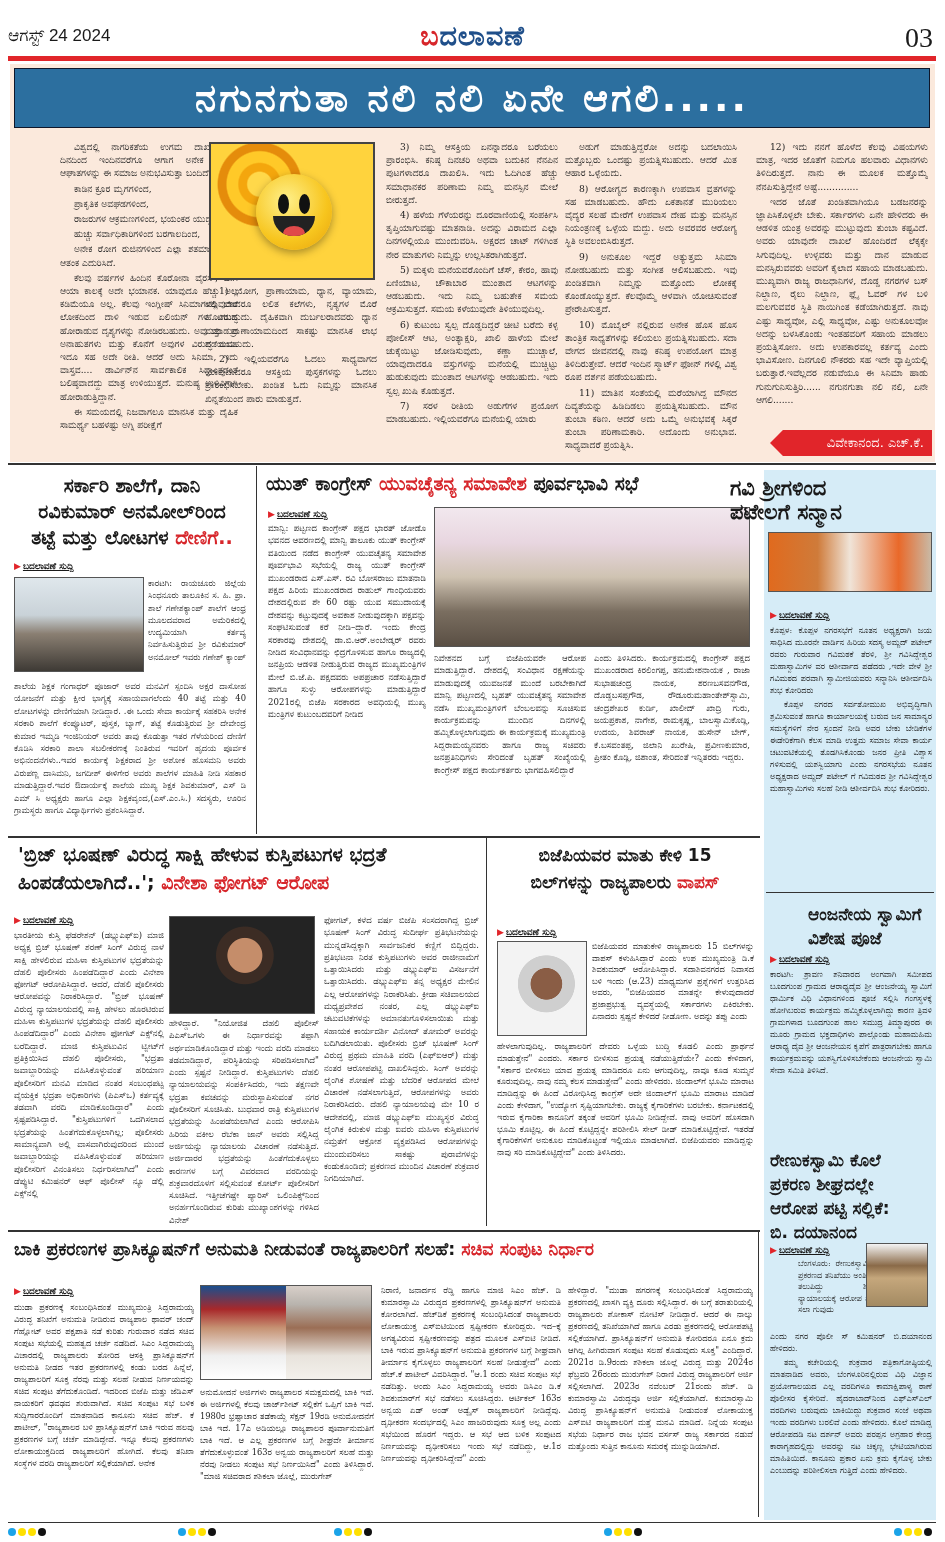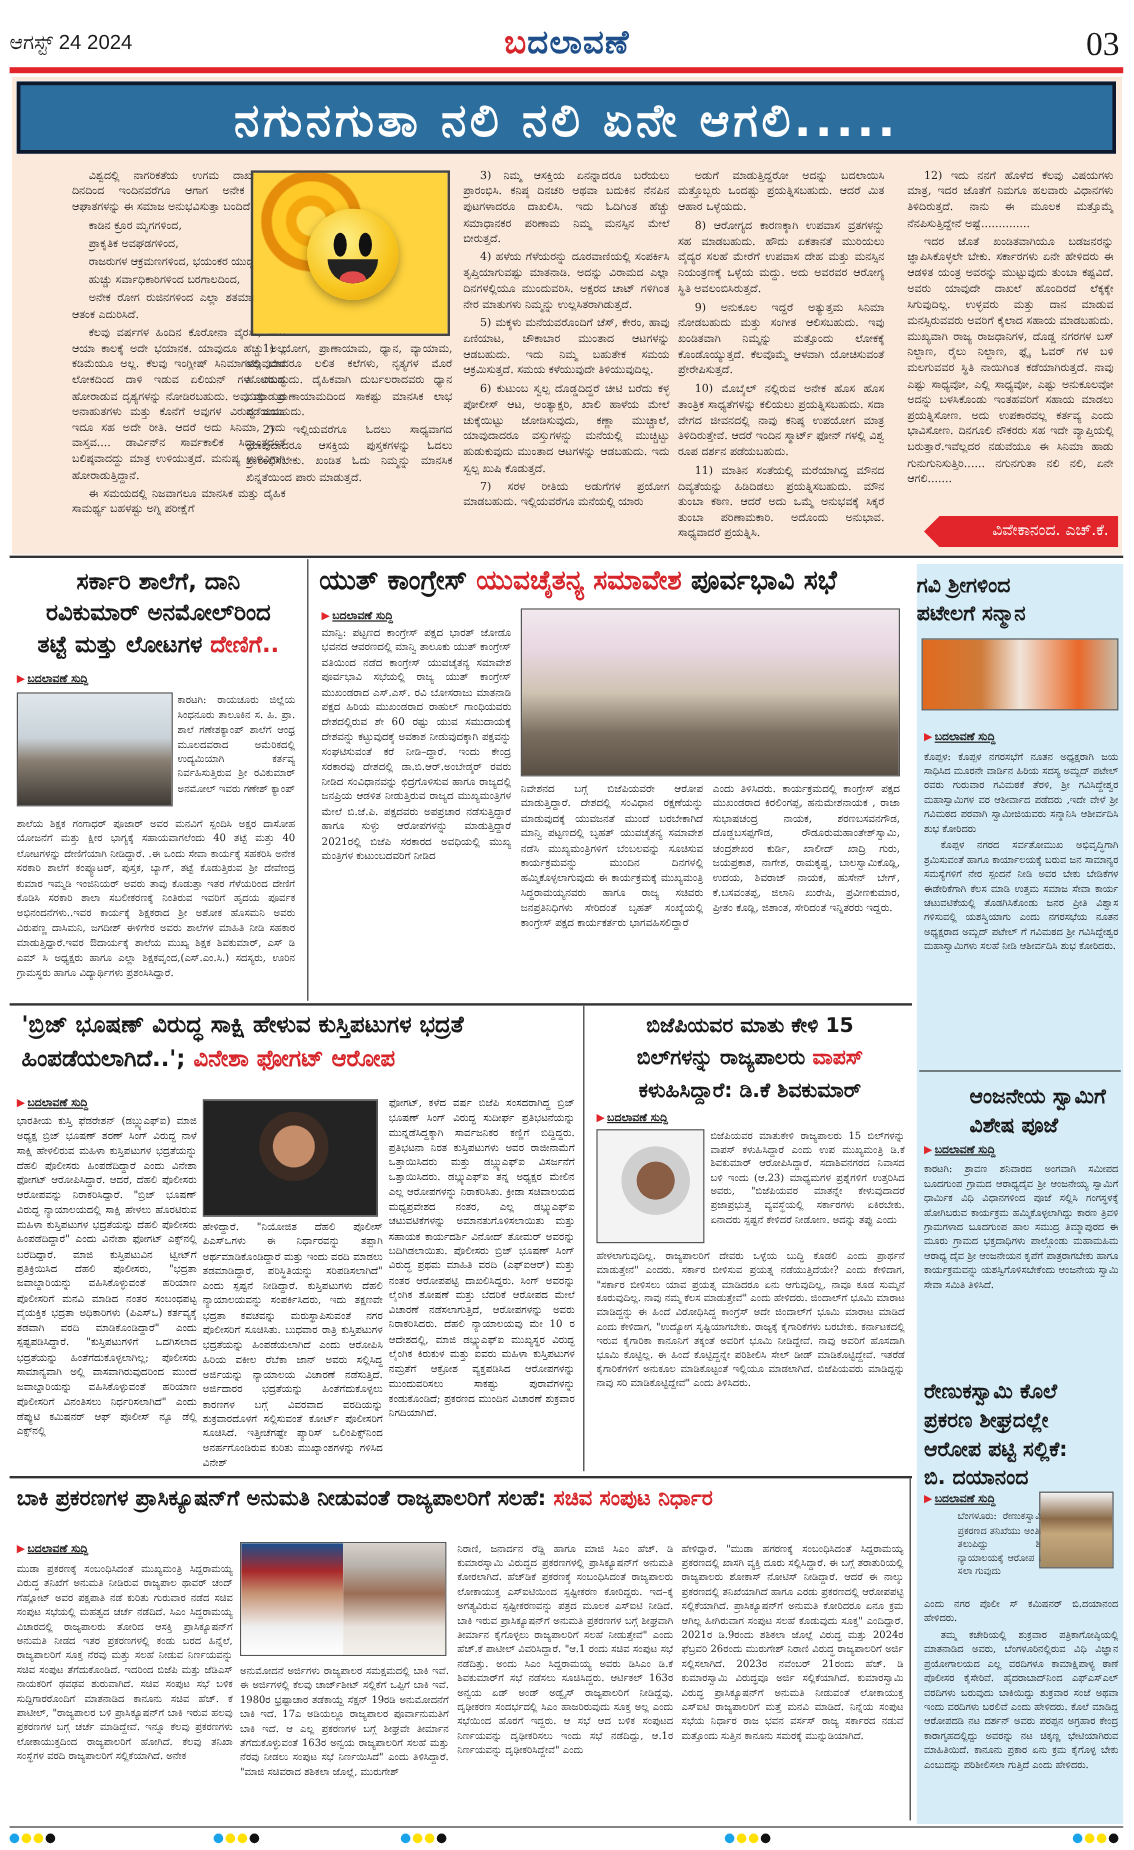--- a/index.html
+++ b/index.html
@@ -9,21 +9,21 @@
 
   
   .mast-date { left: 8px; top: 26px; font-size: 17px; font-family: "Liberation Sans", sans-serif; }
   .mast-logo { left: 0; width: 945px; top: 20px; text-align: center; font-size: 27px; font-weight: bold; color: #1f4f8a; letter-spacing: 1px; }
   .mast-logo .first { color: #d7262b; }
   .mast-page { right: 12px; top: 22px; font-size: 28px; font-family: Liberation Serif, serif; }
   .mast-rule { left: 8px; width: 928px; top: 56px; height: 5px; background: #e1252a; }
 
   
   .feature { left: 10px; top: 64px; width: 925px; height: 398px; background: #fbe9dc; }
-  .feature-banner { left: 14px; top: 68px; width: 916px; height: 60px; background: #2c6f9f; border: 3px solid #0f172a;
+  .feature-banner { left: 14px; top: 68px; width: 916px; height: 60px; background: #2c6f9f; border: 1px solid #0f172a;
     color: #fff; font-size: 38px; font-weight: bold; text-align: center; line-height: 58px; letter-spacing: 3px; }
   .col { font-size: 9.2px; line-height: 13.2px; text-align: justify; color: #222; overflow: hidden; font-family: "DejaVu Serif", serif; }
   .col p { text-indent: 14px; margin-bottom: 2px; }
   .smiley-img { left: 209px; top: 142px; width: 166px; height: 138px; border: 2px solid #444;
     background: radial-gradient(circle at 30% 30%, #ffd84a 0 8%, #f4a60d 9% 14%, #ffc928 15% 22%, #e58c0b 23% 28%, #ffd33d 29% 100%); overflow: hidden; }
   .smiley-face { position: absolute; left: 45px; top: 30px; width: 76px; height: 76px; border-radius: 50%;
     background: radial-gradient(circle at 40% 35%, #fff08a, #f7c51e 60%, #e6a10a); box-shadow: 0 3px 8px rgba(0,0,0,.35); }
   .smiley-eye { position: absolute; top: 20px; width: 11px; height: 20px; background: #111; border-radius: 50%; }
   .smiley-mouth { position: absolute; left: 17px; top: 42px; width: 42px; height: 20px; background: #222; border-radius: 0 0 22px 22px; overflow: hidden; }
   .smiley-mouth::after { content: ""; position: absolute; left: 10px; top: 10px; width: 22px; height: 14px; background: #e04a4a; border-radius: 50%; }
@@ -111,34 +111,34 @@
   <div>ರವಿಕುಮಾರ್ ಅನಮೋಲ್‌ರಿಂದ</div>
   <div><span>ತಟ್ಟೆ ಮತ್ತು ಲೋಟಗಳ</span> <span class="red">ದೇಣಿಗೆ..</span></div>
 </div>
 <div class="abs tag" style="left:14px;top:561px;">ಬದಲಾವಣೆ ಸುದ್ದಿ</div>
 <div class="abs photo" style="left:14px;top:577px;width:130px;height:95px;background:linear-gradient(180deg,#dfe7ec 0%,#c9d2d8 40%,#8a7f72 60%,#3e3a35 100%);"></div>
 <div class="abs col" style="left:148px;top:577px;width:98px;height:100px;font-size:8.4px;line-height:12.3px;">ಕಾರಟಗಿ: ರಾಯಚೂರು ಜಿಲ್ಲೆಯ ಸಿಂಧನೂರು ತಾಲೂಕಿನ ಸ. ಹಿ. ಪ್ರಾ. ಶಾಲೆ ಗಣೇಶಕ್ಯಾಂಪ್ ಶಾಲೆಗೆ ಆಂಧ್ರ ಮೂಲದವರಾದ ಅಮೆರಿಕದಲ್ಲಿ ಉದ್ಯಮಿಯಾಗಿ ಕರ್ತವ್ಯ ನಿರ್ವಹಿಸುತ್ತಿರುವ ಶ್ರೀ ರವಿಕುಮಾರ್ ಅನಮೋಲ್ ಇವರು ಗಣೇಶ್ ಕ್ಯಾಂಪ್</div>
 <div class="abs col" style="left:14px;top:680px;width:232px;height:150px;font-size:8.4px;line-height:12.4px;">ಶಾಲೆಯ ಶಿಕ್ಷಕ ಗಂಗಾಧರ್ ಪೂಜಾರ್ ಅವರ ಮನವಿಗೆ ಸ್ಪಂದಿಸಿ ಅಕ್ಷರ ದಾಸೋಹ ಯೋಜನೆಗೆ ಮತ್ತು ಕ್ಷೀರ ಭಾಗ್ಯಕ್ಕೆ ಸಹಾಯವಾಗಲೆಂದು 40 ತಟ್ಟೆ ಮತ್ತು 40 ಲೋಟಗಳನ್ನು ದೇಣಿಗೆಯಾಗಿ ನೀಡಿದ್ದಾರೆ. .ಈ ಒಂದು ಸೇವಾ ಕಾರ್ಯಕ್ಕೆ ಸಹಕರಿಸಿ ಅನೇಕ ಸರಕಾರಿ ಶಾಲೆಗೆ ಕಂಪ್ಯೂಟರ್, ಪುಸ್ತಕ, ಬ್ಯಾಗ್, ತಟ್ಟೆ ಕೊಡುತ್ತಿರುವ ಶ್ರೀ ದೇವೇಂದ್ರ ಕುಮಾರ ಇಮ್ಮಡಿ ಇಂಜಿನಿಯರ್ ಅವರು ತಾವು ಕೊಡುತ್ತಾ ಇತರ ಗೆಳೆಯರಿಂದ ದೇಣಿಗೆ ಕೊಡಿಸಿ ಸರಕಾರಿ ಶಾಲಾ ಸಬಲೀಕರಣಕ್ಕೆ ನಿಂತಿರುವ ಇವರಿಗೆ ಹೃದಯ ಪೂರ್ವಕ ಅಭಿನಂದನೆಗಳು..ಇವರ ಕಾರ್ಯಕ್ಕೆ ಶಿಕ್ಷಕರಾದ ಶ್ರೀ ಅಶೋಕ ಹೊಸಮನಿ ಅವರು ವಿರುಪಣ್ಣ ದಾಸಿಮನಿ, ಜಗದೀಶ್ ಈಳಿಗೇರ ಅವರು ಶಾಲೆಗಳ ಮಾಹಿತಿ ನೀಡಿ ಸಹಕಾರ ಮಾಡುತ್ತಿದ್ದಾರೆ.ಇವರ ಔದಾರ್ಯಕ್ಕೆ ಶಾಲೆಯ ಮುಖ್ಯ ಶಿಕ್ಷಕ ಶಿವಕುಮಾರ್, ಎಸ್ ಡಿ ಎಮ್ ಸಿ ಅಧ್ಯಕ್ಷರು ಹಾಗೂ ಎಲ್ಲಾ ಶಿಕ್ಷಕವೃಂದ,(ಎಸ್.ಎಂ.ಸಿ.) ಸದಸ್ಯರು, ಊರಿನ ಗ್ರಾಮಸ್ಥರು ಹಾಗೂ ವಿದ್ಯಾರ್ಥಿಗಳು ಪ್ರಶಂಸಿಸಿದ್ದಾರೆ.</div>
 
 <div class="abs vrule" style="left:256px;top:466px;height:368px;"></div>
 
-<div class="abs hl" style="left:266px;top:472px;width:486px;font-size:22px;">
+<div class="abs hl" style="left:266px;top:472px;width:486px;font-size:19px;">
   <span>ಯುತ್ ಕಾಂಗ್ರೇಸ್</span>
   <span class="red">ಯುವಚೈತನ್ಯ ಸಮಾವೇಶ</span>
   <span>ಪೂರ್ವಭಾವಿ ಸಭೆ</span>
 </div>
 <div class="abs tag" style="left:268px;top:509px;">ಬದಲಾವಣೆ ಸುದ್ದಿ</div>
 <div class="abs col" style="left:268px;top:522px;width:158px;height:308px;font-size:8.6px;line-height:12.4px;">ಮಾನ್ವಿ: ಪಟ್ಟಣದ ಕಾಂಗ್ರೇಸ್ ಪಕ್ಷದ ಭಾರತ್ ಜೋಡೊ ಭವನದ ಆವರಣದಲ್ಲಿ ಮಾನ್ವಿ ತಾಲೂಕು ಯುತ್ ಕಾಂಗ್ರೇಸ್ ವತಿಯಿಂದ ನಡೆದ ಕಾಂಗ್ರೇಸ್ ಯುವಚೈತನ್ಯ ಸಮಾವೇಶ ಪೂರ್ವಭಾವಿ ಸಭೆಯಲ್ಲಿ ರಾಜ್ಯ ಯುತ್ ಕಾಂಗ್ರೇಸ್ ಮುಖಂಡರಾದ ಎಸ್.ಎಸ್. ರವಿ ಬೋಸರಾಜು ಮಾತನಾಡಿ ಪಕ್ಷದ ಹಿರಿಯ ಮುಖಂಡರಾದ ರಾಹುಲ್ ಗಾಂಧಿಯವರು ದೇಶದಲ್ಲಿರುವ ಶೇ 60 ರಷ್ಟು ಯುವ ಸಮುದಾಯಕ್ಕೆ ದೇಶವನ್ನು ಕಟ್ಟುವುದಕ್ಕೆ ಅವಕಾಶ ನೀಡುವುದಕ್ಕಾಗಿ ಪಕ್ಷವನ್ನು ಸಂಘಟಿಸುವಂತೆ ಕರೆ ನೀಡಿ–ದ್ದಾರೆ. ಇಂದು ಕೇಂದ್ರ ಸರಕಾರವು ದೇಶದಲ್ಲಿ ಡಾ.ಬಿ.ಆರ್.ಅಂಬೇಡ್ಕರ್ ರವರು ನೀಡಿದ ಸಂವಿಧಾನವನ್ನು ಛಿದ್ರಗೊಳಿಸುವ ಹಾಗೂ ರಾಜ್ಯದಲ್ಲಿ ಜನಪ್ರಿಯ ಆಡಳಿತ ನೀಡುತ್ತಿರುವ ರಾಜ್ಯದ ಮುಖ್ಯಮಂತ್ರಿಗಳ ಮೇಲೆ ಬಿ.ಜೆ.ಪಿ. ಪಕ್ಷದವರು ಅಪಪ್ರಚಾರ ನಡೆಸುತ್ತಿದ್ದಾರೆ ಹಾಗೂ ಸುಳ್ಳು ಆರೋಪಗಳನ್ನು ಮಾಡುತ್ತಿದ್ದಾರೆ 2021ರಲ್ಲಿ ಬಿಜೆಪಿ ಸರಕಾರದ ಅವಧಿಯಲ್ಲಿ ಮುಖ್ಯ ಮಂತ್ರಿಗಳ ಕುಟುಂಬದವರಿಗೆ ನೀಡಿದ</div>
 <div class="abs photo" style="left:434px;top:507px;width:316px;height:140px;background:linear-gradient(180deg,#f2e8ee 0%,#e8d6e0 25%,#cfc3b2 50%,#7a6e60 75%,#5a4f44 100%);"></div>
 <div class="abs col" style="left:434px;top:652px;width:152px;height:178px;font-size:8.6px;line-height:12.4px;">ನಿವೇಶನದ ಬಗ್ಗೆ ಬಿಜೆಪಿಯವರೇ ಆರೋಪ ಮಾಡುತ್ತಿದ್ದಾರೆ. ದೇಶದಲ್ಲಿ ಸಂವಿಧಾನ ರಕ್ಷಣೆಯನ್ನು ಮಾಡುವುದಕ್ಕೆ ಯುವಜನತೆ ಮುಂದೆ ಬರಬೇಕಾಗಿದೆ ಮಾನ್ವಿ ಪಟ್ಟಣದಲ್ಲಿ ಬೃಹತ್ ಯುವಚೈತನ್ಯ ಸಮಾವೇಶ ನಡೆಸಿ ಮುಖ್ಯಮಂತ್ರಿಗಳಿಗೆ ಬೆಂಬಲವನ್ನು ಸೂಚಿಸುವ ಕಾರ್ಯಕ್ರಮವನ್ನು ಮುಂದಿನ ದಿನಗಳಲ್ಲಿ ಹಮ್ಮಿಕೊಳ್ಳಲಾಗುವುದು ಈ ಕಾರ್ಯಕ್ರಮಕ್ಕೆ ಮುಖ್ಯಮಂತ್ರಿ ಸಿದ್ದರಾಮಯ್ಯನವರು ಹಾಗೂ ರಾಜ್ಯ ಸಚಿವರು ಜನಪ್ರತಿನಿಧಿಗಳು ಸೇರಿದಂತೆ ಬೃಹತ್ ಸಂಖ್ಯೆಯಲ್ಲಿ ಕಾಂಗ್ರೇಸ್ ಪಕ್ಷದ ಕಾರ್ಯಕರ್ತರು ಭಾಗವಹಿಸಲಿದ್ದಾರೆ</div>
 <div class="abs col" style="left:594px;top:652px;width:156px;height:178px;font-size:8.6px;line-height:12.4px;">ಎಂದು ತಿಳಿಸಿದರು. ಕಾರ್ಯಕ್ರಮದಲ್ಲಿ ಕಾಂಗ್ರೇಸ್ ಪಕ್ಷದ ಮುಖಂಡರಾದ ಕಿರಲಿಂಗಪ್ಪ, ಹನುಮೇಶನಾಯಕ , ರಾಜಾ ಸುಭಾಷಚಂದ್ರ ನಾಯಕ, ಶರಣಬಸವನಗೌಡ, ದೊಡ್ಡಬಸಪ್ಪಗೌಡ, ರೌಡೂರುಮಹಾಂತೇಶ್‌ಸ್ವಾಮಿ, ಚಂದ್ರಶೇಖರ ಕುರ್ಡಿ, ಖಾಲೀದ್ ಖಾದ್ರಿ ಗುರು, ಜಯಪ್ರಕಾಶ, ನಾಗೇಶ, ರಾಮಕೃಷ್ಣ, ಬಾಲಸ್ವಾಮಿಕೊಡ್ಲಿ, ಉದಯ, ಶಿವರಾಜ್ ನಾಯಕ, ಹುಸೇನ್ ಬೇಗ್, ಕೆ.ಬಸವಂತಪ್ಪ, ಜಿಲಾನಿ ಖುರೇಷಿ, ಪ್ರವೀಣಕುಮಾರ, ಪ್ರೀತಂ ಕೊಡ್ಲಿ, ಜಿಶಾಂತ, ಸೇರಿದಂತೆ ಇನ್ನಿತರರು ಇದ್ದರು.</div>
 
 <div class="abs side" style="top:470px;width:172px;height:1050px;"></div>
 
-<div class="abs hl" style="left:764px;top:476px;width:162px;font-size:17px;line-height:24px;">
+<div class="abs hl" style="left:730px;top:476px;width:162px;font-size:21px;line-height:24px;">
   <div>ಗವಿ ಶ್ರೀಗಳಿಂದ</div>
   <div>ಪಟೇಲಗೆ ಸನ್ಮಾನ</div>
 </div>
 <div class="abs photo" style="left:768px;top:532px;width:164px;height:60px;background:linear-gradient(90deg,#e06a1e 0%,#cf7b3a 30%,#f0e4d8 50%,#e9692a 80%,#c9b9a5 100%);"></div>
 <div class="abs tag" style="left:770px;top:610px;">ಬದಲಾವಣೆ ಸುದ್ದಿ</div>
 <div class="abs col" style="left:770px;top:624px;width:162px;height:256px;font-size:8.2px;line-height:12px;">
   <p style="text-indent:0">ಕೊಪ್ಪಳ: ಕೊಪ್ಪಳ ನಗರಸಭೆಗೆ ನೂತನ ಅಧ್ಯಕ್ಷರಾಗಿ ಜಯ ಸಾಧಿಸಿದ ಮೂರನೇ ವಾರ್ಡಿನ ಹಿರಿಯ ಸದಸ್ಯ ಅಮ್ಜದ್ ಪಟೇಲ್ ರವರು ಗುರುವಾರ ಗವಿಮಠಕೆ ತೆರಳಿ, ಶ್ರೀ ಗವಿಸಿದ್ದೇಶ್ವರ ಮಹಾಸ್ವಾಮಿಗಳ ವರ ಆಶೀರ್ವಾದ ಪಡೆದರು ,ಇದೇ ವೇಳೆ ಶ್ರೀ ಗವಿಮಠದ ಪರವಾಗಿ ಸ್ವಾಮೀಜಿಯವರು ಸನ್ಮಾನಿಸಿ ಆಶೀರ್ವದಿಸಿ ಶುಭ ಕೋರಿದರು</p>
   <p>ಕೊಪ್ಪಳ ನಗರದ ಸರ್ವತೋಮುಖ ಅಭಿವೃದ್ಧಿಗಾಗಿ ಶ್ರಮಿಸುವಂತೆ ಹಾಗೂ ಕಾರ್ಯಾಲಯಕ್ಕೆ ಬರುವ ಜನ ಸಾಮಾನ್ಯರ ಸಮಸ್ಯೆಗಳಿಗೆ ನೇರ ಸ್ಪಂದನೆ ನೀಡಿ ಅವರ ಬೇಕು ಬೇಡಿಕೆಗಳ ಈಡೇರಿಕೆಗಾಗಿ ಕೆಲಸ ಮಾಡಿ ಉತ್ತಮ ಸಮಾಜ ಸೇವಾ ಕಾರ್ಯ ಚಟುವಟಿಕೆಯಲ್ಲಿ ತೊಡಗಿಸಿಕೊಂಡು ಜನರ ಪ್ರೀತಿ ವಿಶ್ವಾಸ ಗಳಿಸುವಲ್ಲಿ ಯಶಸ್ವಿಯಾಗು ಎಂದು ನಗರಸಭೆಯ ನೂತನ ಅಧ್ಯಕ್ಷರಾದ ಅಮ್ಜದ್ ಪಟೇಲ್ ಗೆ ಗವಿಮಠದ ಶ್ರೀ ಗವಿಸಿದ್ದೇಶ್ವರ ಮಹಾಸ್ವಾಮಿಗಳು ಸಲಹೆ ನೀಡಿ ಆಶೀರ್ವದಿಸಿ ಶುಭ ಕೋರಿದರು.</p>
 </div>
 <div class="abs hrule" style="left:766px;top:892px;width:168px;height:1px;"></div>
@@ -174,21 +174,20 @@
 <div class="abs col" style="left:14px;top:929px;width:150px;height:297px;font-size:8.5px;line-height:12.3px;">ಭಾರತೀಯ ಕುಸ್ತಿ ಫೆಡರೇಶನ್ (ಡಬ್ಲ್ಯುಎಫ್ಐ) ಮಾಜಿ ಅಧ್ಯಕ್ಷ ಬ್ರಿಜ್ ಭೂಷಣ್ ಶರಣ್ ಸಿಂಗ್ ವಿರುದ್ಧ ನಾಳೆ ಸಾಕ್ಷಿ ಹೇಳಲಿರುವ ಮಹಿಳಾ ಕುಸ್ತಿಪಟುಗಳ ಭದ್ರತೆಯನ್ನು ದೆಹಲಿ ಪೊಲೀಸರು ಹಿಂಪಡೆದಿದ್ದಾರೆ ಎಂದು ವಿನೇಶಾ ಫೋಗಟ್ ಆರೋಪಿಸಿದ್ದಾರೆ. ಆದರೆ, ದೆಹಲಿ ಪೊಲೀಸರು ಆರೋಪವನ್ನು ನಿರಾಕರಿಸಿದ್ದಾರೆ. "ಬ್ರಿಜ್ ಭೂಷಣ್ ವಿರುದ್ಧ ನ್ಯಾಯಾಲಯದಲ್ಲಿ ಸಾಕ್ಷಿ ಹೇಳಲು ಹೊರಟಿರುವ ಮಹಿಳಾ ಕುಸ್ತಿಪಟುಗಳ ಭದ್ರತೆಯನ್ನು ದೆಹಲಿ ಪೊಲೀಸರು ಹಿಂಪಡೆದಿದ್ದಾರೆ" ಎಂದು ವಿನೇಶಾ ಫೋಗಟ್ ಎಕ್ಸ್‌ನಲ್ಲಿ ಬರೆದಿದ್ದಾರೆ. ಮಾಜಿ ಕುಸ್ತಿಪಟುವಿನ ಟ್ವೀಟ್‌ಗೆ ಪ್ರತಿಕ್ರಿಯಿಸಿದ ದೆಹಲಿ ಪೊಲೀಸರು, "ಭದ್ರತಾ ಜವಾಬ್ದಾರಿಯನ್ನು ವಹಿಸಿಕೊಳ್ಳುವಂತೆ ಹರಿಯಾಣ ಪೊಲೀಸರಿಗೆ ಮನವಿ ಮಾಡಿದ ನಂತರ ಸಂಬಂಧಪಟ್ಟ ವೈಯಕ್ತಿಕ ಭದ್ರತಾ ಅಧಿಕಾರಿಗಳು (ಪಿಎಸ್‌ಒ) ಕರ್ತವ್ಯಕ್ಕೆ ತಡವಾಗಿ ವರದಿ ಮಾಡಿಕೊಂಡಿದ್ದಾರೆ" ಎಂದು ಸ್ಪಷ್ಟಪಡಿಸಿದ್ದಾರೆ. "ಕುಸ್ತಿಪಟುಗಳಿಗೆ ಒದಗಿಸಲಾದ ಭದ್ರತೆಯನ್ನು ಹಿಂತೆಗೆದುಕೊಳ್ಳಲಾಗಿಲ್ಲ; ಪೊಲೀಸರು ಸಾಮಾನ್ಯವಾಗಿ ಅಲ್ಲಿ ವಾಸವಾಗಿರುವುದರಿಂದ ಮುಂದೆ ಜವಾಬ್ದಾರಿಯನ್ನು ವಹಿಸಿಕೊಳ್ಳುವಂತೆ ಹರಿಯಾಣ ಪೊಲೀಸರಿಗೆ ವಿನಂತಿಸಲು ನಿರ್ಧರಿಸಲಾಗಿದೆ" ಎಂದು ಡೆಪ್ಯುಟಿ ಕಮಿಷನರ್ ಆಫ್ ಪೊಲೀಸ್ ನ್ಯೂ ಡೆಲ್ಲಿ ಎಕ್ಸ್‌ನಲ್ಲಿ</div>
 <div class="abs photo" style="left:169px;top:916px;width:146px;height:98px;background:radial-gradient(circle at 52% 40%,#c58d6a 0 18%,#3c2c24 19% 30%,#232323 31% 100%);"></div>
 <div class="abs col" style="left:169px;top:1017px;width:150px;height:209px;font-size:8.5px;line-height:12.3px;">ಹೇಳಿದ್ದಾರೆ. "ನಿಯೋಜಿತ ದೆಹಲಿ ಪೊಲೀಸ್ ಪಿಎಸ್‌ಒಗಳು ಈ ನಿರ್ಧಾರವನ್ನು ತಪ್ಪಾಗಿ ಅರ್ಥಮಾಡಿಕೊಂಡಿದ್ದಾರೆ ಮತ್ತು ಇಂದು ವರದಿ ಮಾಡಲು ತಡಮಾಡಿದ್ದಾರೆ, ಪರಿಸ್ಥಿತಿಯನ್ನು ಸರಿಪಡಿಸಲಾಗಿದೆ" ಎಂದು ಸ್ಪಷ್ಟನೆ ನೀಡಿದ್ದಾರೆ. ಕುಸ್ತಿಪಟುಗಳು ದೆಹಲಿ ನ್ಯಾಯಾಲಯವನ್ನು ಸಂಪರ್ಕಿಸಿದರು, ಇದು ತಕ್ಷಣವೇ ಭದ್ರತಾ ಕವಚವನ್ನು ಮರುಸ್ಥಾಪಿಸುವಂತೆ ನಗರ ಪೊಲೀಸರಿಗೆ ಸೂಚಿಸಿತು. ಬುಧವಾರ ರಾತ್ರಿ ಕುಸ್ತಿಪಟುಗಳ ಭದ್ರತೆಯನ್ನು ಹಿಂಪಡೆಯಲಾಗಿದೆ ಎಂದು ಆರೋಪಿಸಿ ಹಿರಿಯ ವಕೀಲ ರೆಬೆಕಾ ಜಾನ್ ಅವರು ಸಲ್ಲಿಸಿದ್ದ ಅರ್ಜಿಯನ್ನು ನ್ಯಾಯಾಲಯ ವಿಚಾರಣೆ ನಡೆಸುತ್ತಿದೆ. ಅರ್ಜಿದಾರರ ಭದ್ರತೆಯನ್ನು ಹಿಂತೆಗೆದುಕೊಳ್ಳಲು ಕಾರಣಗಳ ಬಗ್ಗೆ ವಿವರವಾದ ವರದಿಯನ್ನು ಶುಕ್ರವಾರದೊಳಗೆ ಸಲ್ಲಿಸುವಂತೆ ಕೋರ್ಟ್ ಪೊಲೀಸರಿಗೆ ಸೂಚಿಸಿದೆ. ಇತ್ತೀಚೆಗಷ್ಟೇ ಪ್ಯಾರಿಸ್ ಒಲಿಂಪಿಕ್ಸ್‌ನಿಂದ ಅನರ್ಹಗೊಂಡಿರುವ ಕುರಿತು ಮುಖ್ಯಾಂಶಗಳನ್ನು ಗಳಿಸಿದ ವಿನೇಶ್</div>
 <div class="abs col" style="left:324px;top:914px;width:155px;height:312px;font-size:8.5px;line-height:12.3px;">ಫೋಗಟ್, ಕಳೆದ ವರ್ಷ ಬಿಜೆಪಿ ಸಂಸದರಾಗಿದ್ದ ಬ್ರಿಜ್ ಭೂಷಣ್ ಸಿಂಗ್ ವಿರುದ್ಧ ಸುದೀರ್ಘ ಪ್ರತಿಭಟನೆಯನ್ನು ಮುನ್ನಡೆಸಿದ್ದಕ್ಕಾಗಿ ಸಾರ್ವಜನಿಕರ ಕಣ್ಣಿಗೆ ಬಿದ್ದಿದ್ದರು. ಪ್ರತಿಭಟನಾ ನಿರತ ಕುಸ್ತಿಪಟುಗಳು ಅವರ ರಾಜೀನಾಮೆಗೆ ಒತ್ತಾಯಿಸಿದರು ಮತ್ತು ಡಬ್ಲ್ಯುಎಫ್ಐ ವಿಸರ್ಜನೆಗೆ ಒತ್ತಾಯಿಸಿದರು. ಡಬ್ಲ್ಯುಎಫ್ಐ ತನ್ನ ಅಧ್ಯಕ್ಷರ ಮೇಲಿನ ಎಲ್ಲ ಆರೋಪಗಳನ್ನು ನಿರಾಕರಿಸಿತು. ಕ್ರೀಡಾ ಸಚಿವಾಲಯದ ಮಧ್ಯಪ್ರವೇಶದ ನಂತರ, ಎಲ್ಲ ಡಬ್ಲ್ಯುಎಫ್ಐ ಚಟುವಟಿಕೆಗಳನ್ನು ಅಮಾನತುಗೊಳಿಸಲಾಯಿತು ಮತ್ತು ಸಹಾಯಕ ಕಾರ್ಯದರ್ಶಿ ವಿನೋದ್ ತೋಮರ್ ಅವರನ್ನು ಬದಿಗಿಡಲಾಯಿತು. ಪೊಲೀಸರು ಬ್ರಿಜ್ ಭೂಷಣ್ ಸಿಂಗ್ ವಿರುದ್ಧ ಪ್ರಥಮ ಮಾಹಿತಿ ವರದಿ (ಎಫ್‌ಐಆರ್) ಮತ್ತು ನಂತರ ಆರೋಪಪಟ್ಟಿ ದಾಖಲಿಸಿದ್ದರು. ಸಿಂಗ್ ಅವರನ್ನು ಲೈಂಗಿಕ ಶೋಷಣೆ ಮತ್ತು ಬೆದರಿಕೆ ಆರೋಪದ ಮೇಲೆ ವಿಚಾರಣೆ ನಡೆಸಲಾಗುತ್ತಿದೆ, ಆರೋಪಗಳನ್ನು ಅವರು ನಿರಾಕರಿಸಿದರು. ದೆಹಲಿ ನ್ಯಾಯಾಲಯವು ಮೇ 10 ರ ಆದೇಶದಲ್ಲಿ, ಮಾಜಿ ಡಬ್ಲ್ಯುಎಫ್ಐ ಮುಖ್ಯಸ್ಥರ ವಿರುದ್ಧ ಲೈಂಗಿಕ ಕಿರುಕುಳ ಮತ್ತು ಐವರು ಮಹಿಳಾ ಕುಸ್ತಿಪಟುಗಳ ನಮ್ರತೆಗೆ ಆಕ್ರೋಶ ವ್ಯಕ್ತಪಡಿಸಿದ ಆರೋಪಗಳನ್ನು ಮುಂದುವರಿಸಲು ಸಾಕಷ್ಟು ಪುರಾವೆಗಳನ್ನು ಕಂಡುಕೊಂಡಿದೆ; ಪ್ರಕರಣದ ಮುಂದಿನ ವಿಚಾರಣೆ ಶುಕ್ರವಾರ ನಿಗದಿಯಾಗಿದೆ.</div>
 
 <div class="abs vrule" style="left:486px;top:838px;height:388px;"></div>
 
 <div class="abs hl" style="left:494px;top:842px;width:262px;font-size:17px;line-height:27px;text-align:center;">
   <div>ಬಿಜೆಪಿಯವರ ಮಾತು ಕೇಳಿ 15</div>
   <div><span>ಬಿಲ್‌ಗಳನ್ನು ರಾಜ್ಯಪಾಲರು</span> <span class="red">ವಾಪಸ್</span></div>
-  <div>ಕಳುಹಿಸಿದ್ದಾರೆ: ಡಿ.ಕೆ ಶಿವಕುಮಾರ್</div>
 </div>
 <div class="abs tag" style="left:497px;top:927px;">ಬದಲಾವಣೆ ಸುದ್ದಿ</div>
 <div class="abs photo" style="left:497px;top:941px;width:90px;height:95px;background:radial-gradient(circle at 55% 45%,#8a5d45 0 22%,#cfcfcf 23% 40%,#f3f3f3 41% 100%);"></div>
 <div class="abs col" style="left:592px;top:941px;width:162px;height:100px;font-size:8.3px;line-height:11.6px;">ಬಿಜೆಪಿಯವರ ಮಾತುಕೇಳಿ ರಾಜ್ಯಪಾಲರು 15 ಬಿಲ್‌ಗಳನ್ನು ವಾಪಸ್ ಕಳುಹಿಸಿದ್ದಾರೆ ಎಂದು ಉಪ ಮುಖ್ಯಮಂತ್ರಿ ಡಿ.ಕೆ ಶಿವಕುಮಾರ್ ಆರೋಪಿಸಿದ್ದಾರೆ. ಸದಾಶಿವನಗರದ ನಿವಾಸದ ಬಳಿ ಇಂದು (ಆ.23) ಮಾಧ್ಯಮಗಳ ಪ್ರಶ್ನೆಗಳಿಗೆ ಉತ್ತರಿಸಿದ ಅವರು, "ಬಿಜೆಪಿಯವರ ಮಾತನ್ನೇ ಕೇಳುವುದಾದರೆ ಪ್ರಜಾಪ್ರಭುತ್ವ ವ್ಯವಸ್ಥೆಯಲ್ಲಿ ಸರ್ಕಾರಗಳು ಏಕಿರಬೇಕು. ಏನಾದರು ಸ್ಪಷ್ಟನೆ ಕೇಳಿದರೆ ನೀಡೋಣ. ಅದನ್ನು ತಪ್ಪು ಎಂದು</div>
 <div class="abs col" style="left:497px;top:1041px;width:257px;height:185px;font-size:8.3px;line-height:11.8px;">ಹೇಳಲಾಗುವುದಿಲ್ಲ. ರಾಜ್ಯಪಾಲರಿಗೆ ದೇವರು ಒಳ್ಳೆಯ ಬುದ್ಧಿ ಕೊಡಲಿ ಎಂದು ಪ್ರಾರ್ಥನೆ ಮಾಡುತ್ತೇನೆ" ಎಂದರು. ಸರ್ಕಾರ ಬೀಳಿಸುವ ಪ್ರಯತ್ನ ನಡೆಯುತ್ತಿದೆಯೇ? ಎಂದು ಕೇಳಿದಾಗ, "ಸರ್ಕಾರ ಬೀಳಿಸಲು ಯಾವ ಪ್ರಯತ್ನ ಮಾಡಿದರೂ ಏನು ಆಗುವುದಿಲ್ಲ, ನಾವೂ ಕೂಡ ಸುಮ್ಮನೆ ಕೂರುವುದಿಲ್ಲ. ನಾವು ನಮ್ಮ ಕೆಲಸ ಮಾಡುತ್ತೇವೆ" ಎಂದು ಹೇಳಿದರು. ಜಿಂದಾಲ್‌ಗೆ ಭೂಮಿ ಮಾರಾಟ ಮಾಡಿದ್ದನ್ನು ಈ ಹಿಂದೆ ವಿರೋಧಿಸಿದ್ದ ಕಾಂಗ್ರೆಸ್ ಅದೇ ಜಿಂದಾಲ್‌ಗೆ ಭೂಮಿ ಮಾರಾಟ ಮಾಡಿದೆ ಎಂದು ಕೇಳಿದಾಗ, "ಉದ್ಯೋಗ ಸೃಷ್ಟಿಯಾಗಬೇಕು. ರಾಜ್ಯಕ್ಕೆ ಕೈಗಾರಿಕೆಗಳು ಬರಬೇಕು. ಕರ್ನಾಟಕದಲ್ಲಿ ಇರುವ ಕೈಗಾರಿಕಾ ಕಾನೂನಿಗೆ ತಕ್ಕಂತೆ ಅವರಿಗೆ ಭೂಮಿ ನೀಡಿದ್ದೇವೆ. ನಾವು ಅವರಿಗೆ ಹೊಸದಾಗಿ ಭೂಮಿ ಕೊಟ್ಟಿಲ್ಲ. ಈ ಹಿಂದೆ ಕೊಟ್ಟಿದ್ದನ್ನೇ ಪರಿಶೀಲಿಸಿ ಸೇಲ್ ಡೀಡ್ ಮಾಡಿಕೊಟ್ಟಿದ್ದೇವೆ. ಇತರೆಡೆ ಕೈಗಾರಿಕೆಗಳಿಗೆ ಅನುಕೂಲ ಮಾಡಿಕೊಟ್ಟಂತೆ ಇಲ್ಲಿಯೂ ಮಾಡಲಾಗಿದೆ. ಬಿಜೆಪಿಯವರು ಮಾಡಿದ್ದನ್ನು ನಾವು ಸರಿ ಮಾಡಿಕೊಟ್ಟಿದ್ದೇವೆ" ಎಂದು ತಿಳಿಸಿದರು.</div>
 
 <div class="abs hrule" style="left:8px;top:1230px;width:752px;"></div>
 
 <div class="abs hl" style="left:14px;top:1236px;width:746px;font-size:17.5px;line-height:26px;">
   <span>ಬಾಕಿ ಪ್ರಕರಣಗಳ ಪ್ರಾಸಿಕ್ಯೂಷನ್‌ಗೆ ಅನುಮತಿ ನೀಡುವಂತೆ ರಾಜ್ಯಪಾಲರಿಗೆ ಸಲಹೆ:</span>

